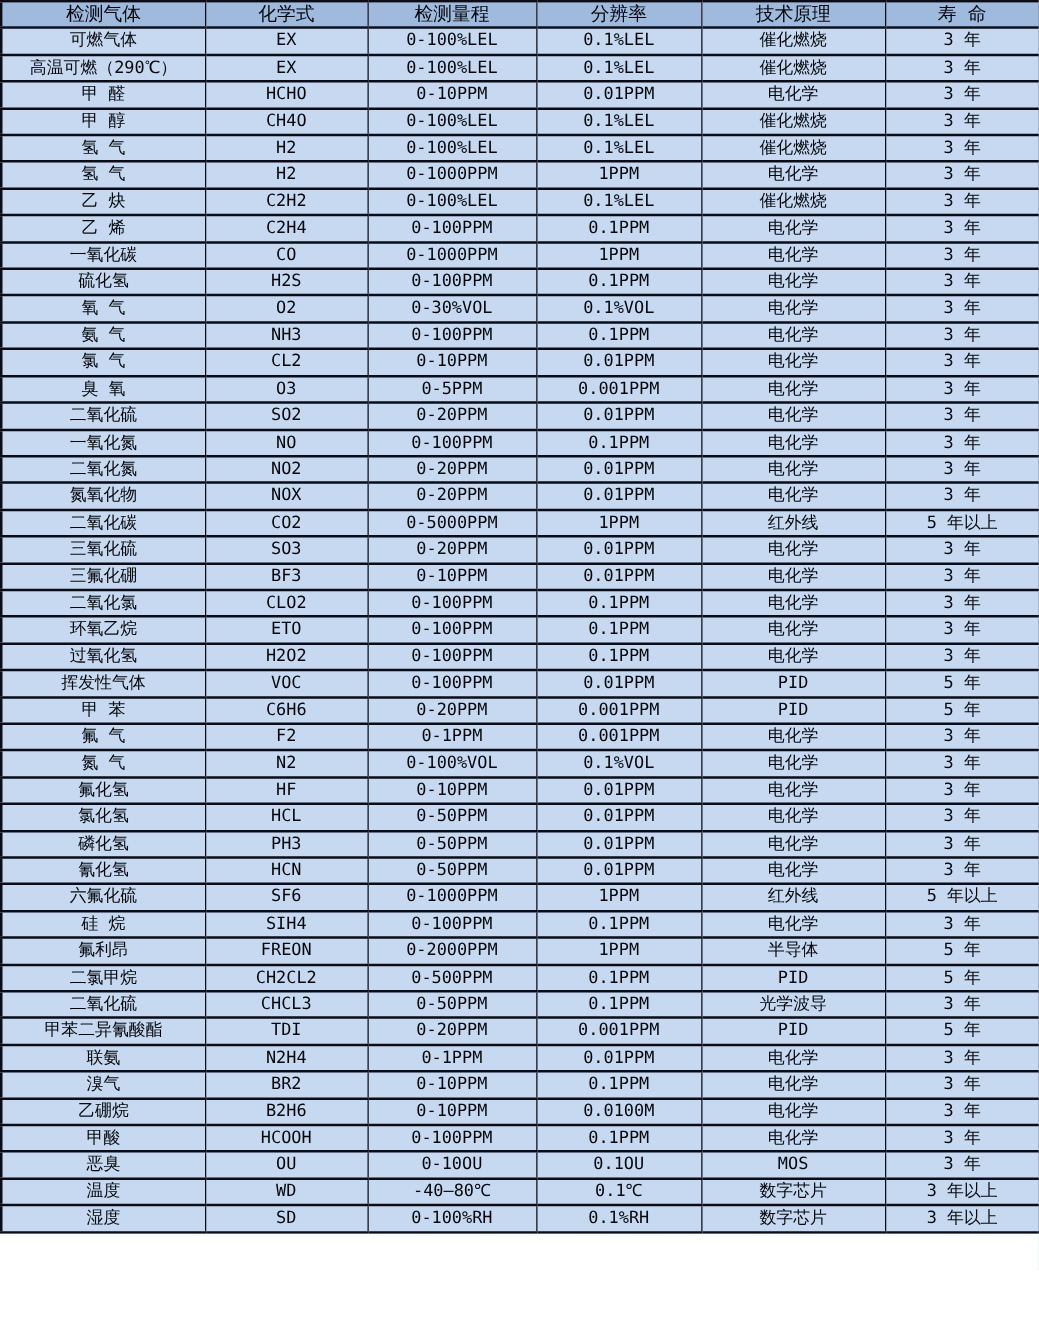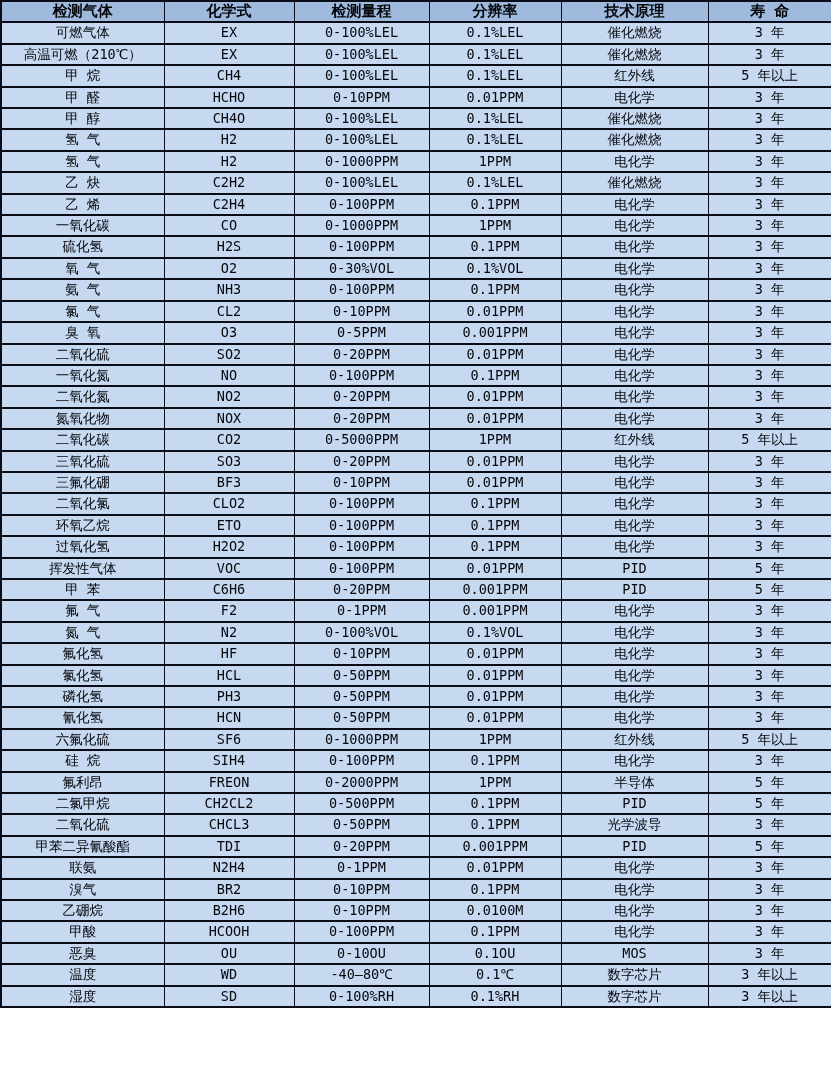--- a/index.html
+++ b/index.html
@@ -25,21 +25,21 @@
     line-height:19.4px;
     padding:0 2px;
     text-align:center;
     vertical-align:middle;
     color:var(--text);
     overflow:hidden;
     white-space:nowrap;
   }
   thead th{
     background:var(--header-bg);
-    font-weight:bold;
+    font-weight:normal;
     font-size:15px;
   }
   tbody td{
     background:var(--row-bg);
     font-size:13.5px;
     font-weight:normal;
   }
 </style>
 </head>
 <body>
@@ -66,34 +66,26 @@
   <tbody id="tbody">
       <tr>
         <td>可燃气体</td>
         <td>EX</td>
         <td>0-100%LEL</td>
         <td>0.1%LEL</td>
         <td>催化燃烧</td>
         <td>3 年</td>
       </tr>
       <tr>
-        <td>高温可燃（210℃）</td>
+        <td>高温可燃（290℃）</td>
         <td>EX</td>
         <td>0-100%LEL</td>
         <td>0.1%LEL</td>
         <td>催化燃烧</td>
         <td>3 年</td>
-      </tr>
-      <tr>
-        <td>甲 烷</td>
-        <td>CH4</td>
-        <td>0-100%LEL</td>
-        <td>0.1%LEL</td>
-        <td>红外线</td>
-        <td>5 年以上</td>
       </tr>
       <tr>
         <td>甲 醛</td>
         <td>HCHO</td>
         <td>0-10PPM</td>
         <td>0.01PPM</td>
         <td>电化学</td>
         <td>3 年</td>
       </tr>
       <tr>

